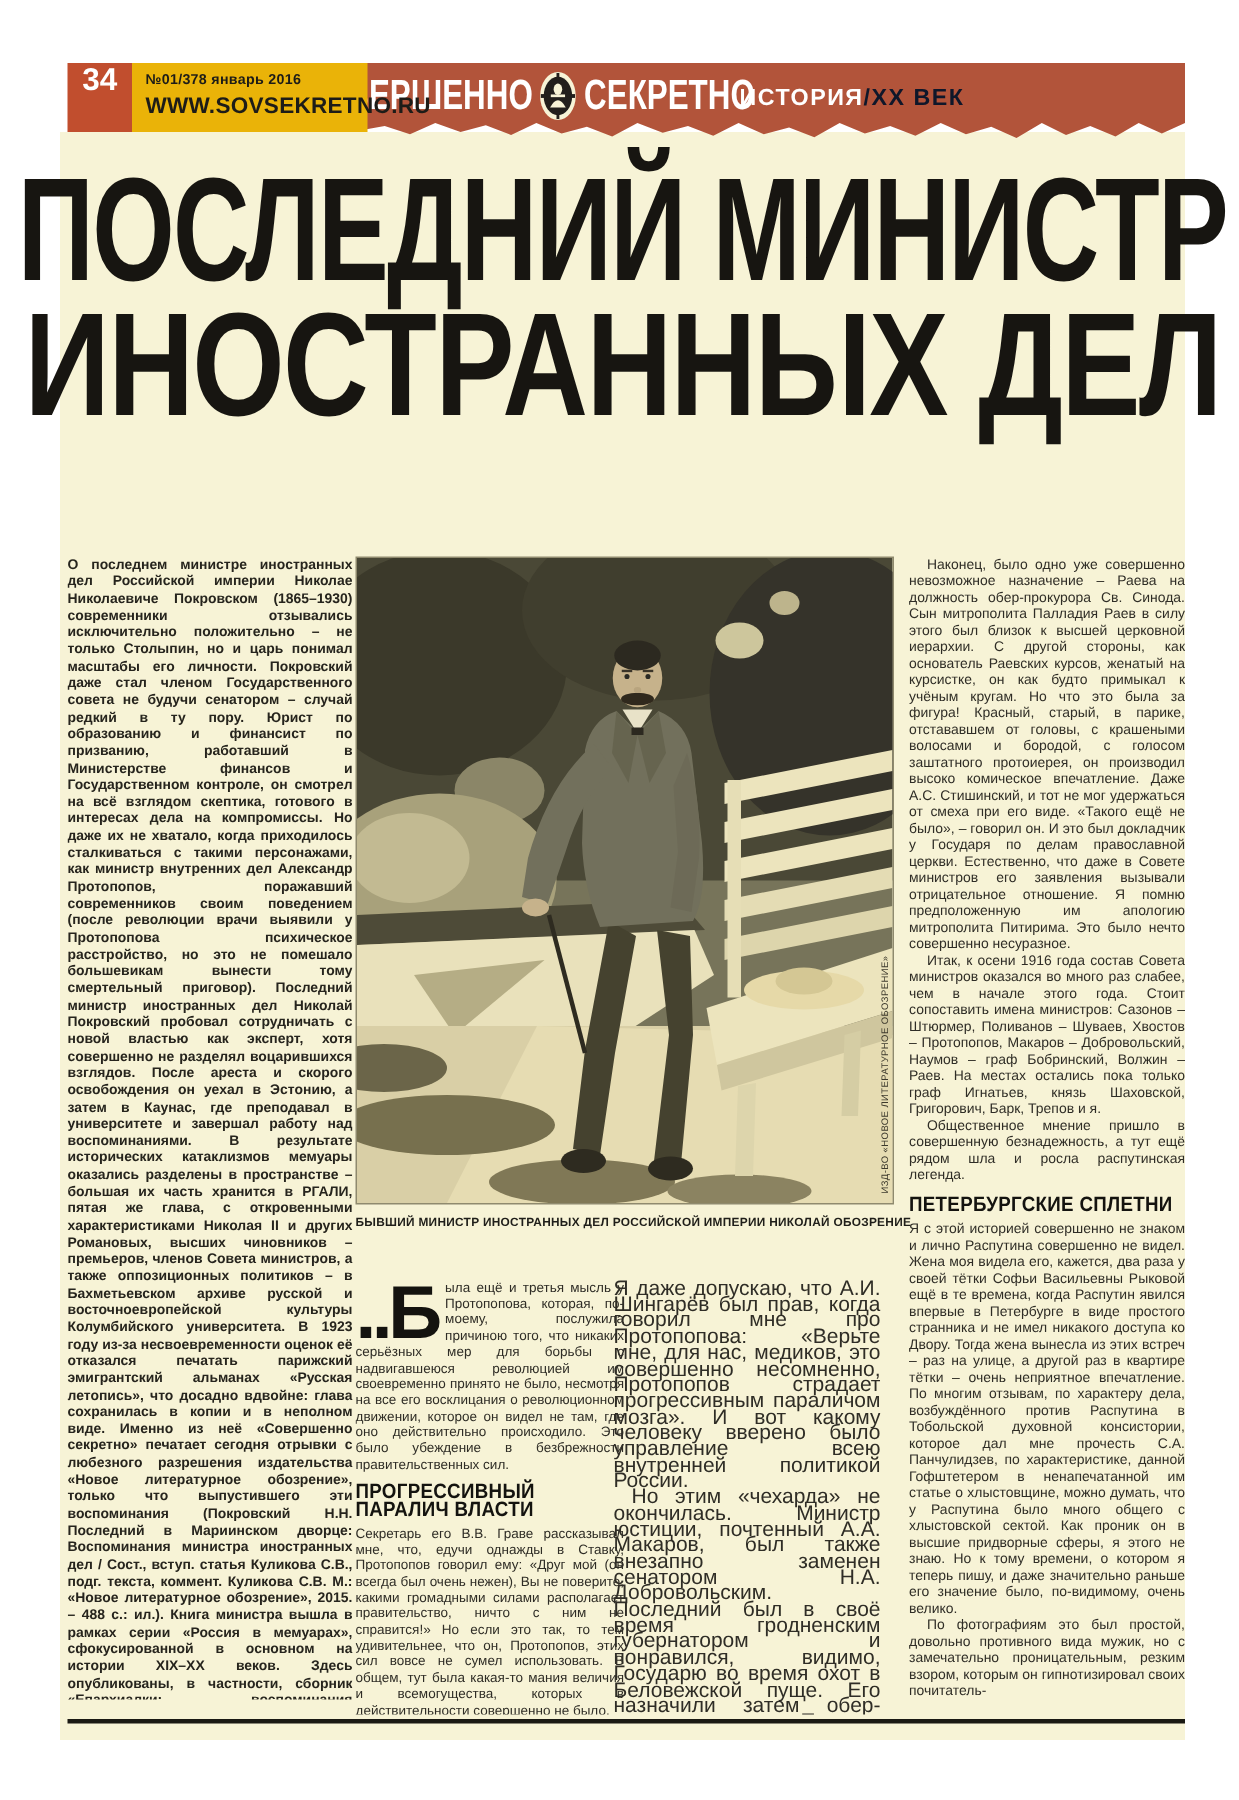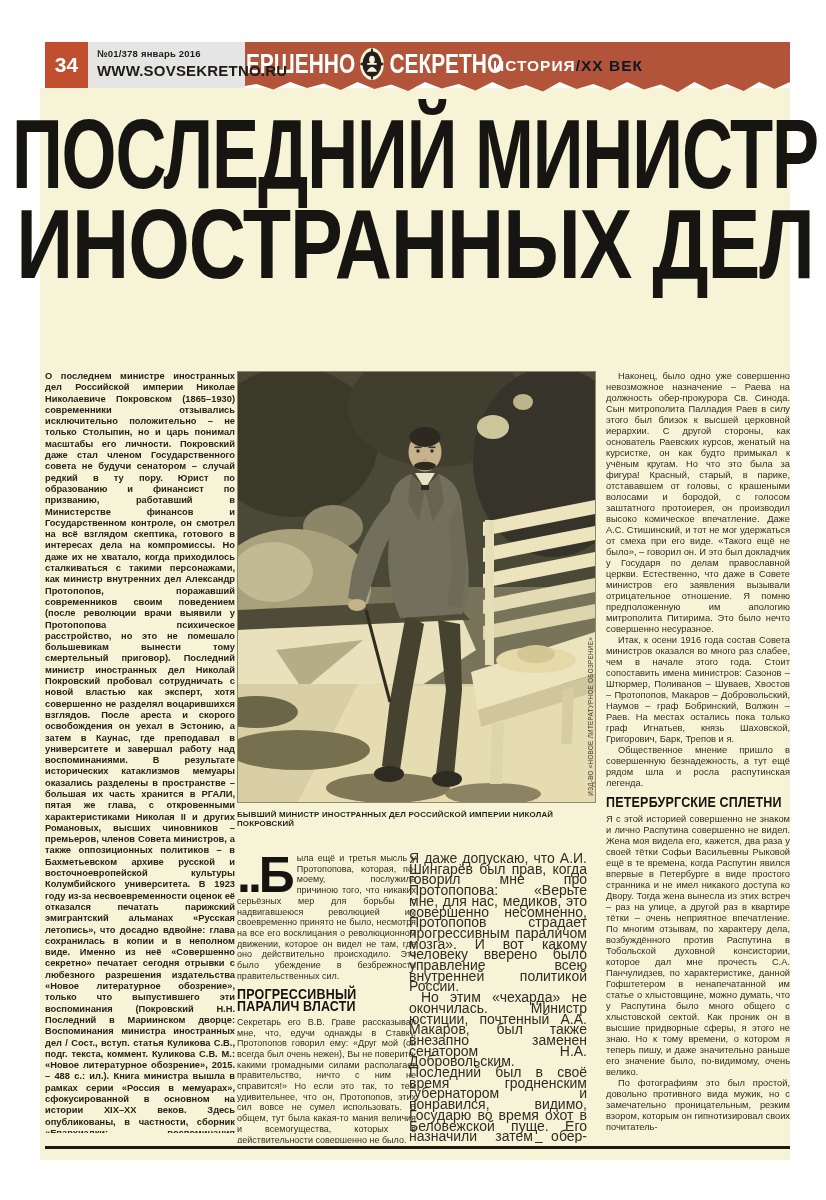--- a/index.html
+++ b/index.html
@@ -3,24 +3,24 @@
 <meta charset="utf-8">
 <style>
   html,body{margin:0;padding:0;background:#ffffff;}
   #sheet{position:relative;width:826px;height:1200px;background:#ffffff;overflow:hidden;
          font-family:"Liberation Sans",sans-serif;}
   .abs{position:absolute;}
   
   #page{left:40px;top:88px;width:750px;height:1072px;background:#f7f3d6;}
   
   #pagenum-box{left:45px;top:42px;width:43px;height:46px;background:#c14e2e;color:#fff;
-    font-size:21px;font-weight:bold;display:flex;align-items:center;justify-content:center;z-index:6;}
+    font-size:21px;font-weight:bold;display:flex;align-items:flex-start;justify-content:center;z-index:6;}
   #masthead-bar{left:88px;top:42px;width:702px;height:50px;background:#b2543a;z-index:4;
     clip-path:polygon(0% 0%,100% 0%,100% 80%,97.8% 94%,95.6% 80%,93.4% 98%,91% 84%,88.7% 96%,86.4% 80%,84% 100%,81.6% 85%,79.2% 95%,76.8% 80%,74.4% 97%,72% 84%,69.6% 94%,67.2% 80%,64.8% 99%,62.4% 86%,60% 95%,57.6% 80%,55.2% 97%,52.8% 84%,50.4% 93%,48% 80%,45.6% 98%,43.2% 85%,40.8% 94%,38.4% 80%,36% 96%,33.6% 83%,31.2% 92%,28.8% 80%,26.4% 95%,24% 84%,21.6% 90%,19.2% 80%,16.8% 92%,14.4% 82%,12% 88%,9.6% 80%,7.2% 86%,4.8% 80%,2.4% 84%,0% 80%);}
-  #info-box{left:88px;top:42px;width:157px;height:46px;background:#e5e5e5;z-index:5;
+  #info-box{left:88px;top:42px;width:157px;height:46px;background:#eab308;z-index:5;
     padding:6px 0 0 9px;box-sizing:border-box;color:#1d1c18;}
   #issue-line{font-size:9.5px;font-weight:bold;letter-spacing:0.2px;}
   #site-line{font-size:15px;font-weight:bold;margin-top:3px;letter-spacing:0.2px;}
   #masthead{left:112px;top:9px;display:flex;align-items:center;gap:5px;color:#fff;
     font-weight:bold;font-size:22px;letter-spacing:0px;transform:scale(0.95,1.28);transform-origin:left center;}
   #section-label{left:405px;top:15px;font-size:15.5px;font-weight:bold;color:#ffffff;letter-spacing:1px;}
   #section-label .suffix{color:#0f172a;font-weight:bold;}
   
   .headline-line{left:0;width:750px;text-align:center;font-weight:bold;color:#171511;
     white-space:nowrap;}
@@ -151,21 +151,21 @@
         <ellipse cx="187" cy="65" rx="15.5" ry="10" fill="#2c2920"></ellipse>
         <circle cx="180" cy="79" r="1.7" fill="#2a2a24"></circle>
         <circle cx="194" cy="79" r="1.7" fill="#2a2a24"></circle>
         <rect x="176.5" y="74.5" width="7" height="1.6" fill="#3a3428"></rect>
         <rect x="190.5" y="74.5" width="7" height="1.6" fill="#3a3428"></rect>
         <ellipse cx="187" cy="94" rx="11" ry="4.2" fill="#30291d"></ellipse>
         <ellipse cx="187" cy="88" rx="2.5" ry="2" fill="#b8a47e"></ellipse>
       </svg>
       <div id="photo-credit">ИЗД-ВО «НОВОЕ ЛИТЕРАТУРНОЕ ОБОЗРЕНИЕ»</div>
     </div>
-    <div id="photo-caption" class="abs">БЫВШИЙ МИНИСТР ИНОСТРАННЫХ ДЕЛ РОССИЙСКОЙ ИМПЕРИИ НИКОЛАЙ ПОКРОВСКИЙ</div>
+    <div id="photo-caption" class="abs">БЫВШИЙ МИНИСТР ИНОСТРАННЫХ ДЕЛ РОССИЙСКОЙ ИМПЕРИИ НИКОЛАЙ ОБОЗРЕНИЕ</div>
 
     <div id="colA" class="abs bodycol">
       <p><span class="dropcap">..Б</span><span>ыла ещё и третья мысль у Протопопова, которая, по-моему, послужила причиною того, что никаких серьёзных мер для борьбы с надвигавшеюся революцией им своевременно принято не было, несмотря на все его восклицания о революционном движении, которое он видел не там, где оно действительно происходило. Это было убеждение в безбрежности правительственных сил.</span></p>
       <div class="subhead">ПРОГРЕССИВНЫЙ ПАРАЛИЧ ВЛАСТИ</div>
       <p>Секретарь его В.В. Граве рассказывал мне, что, едучи однажды в Ставку, Протопопов говорил ему: «Друг мой (он всегда был очень нежен), Вы не поверите, какими громадными силами располагает правительство, ничто с ним не справится!» Но если это так, то тем удивительнее, что он, Протопопов, этих сил вовсе не сумел использовать. В общем, тут была какая-то мания величия и всемогущества, которых в действительности совершенно не было.</p>
     </div>
 
     <div id="colB" class="abs bodycol">
       <p>Я даже допускаю, что А.И. Шингарёв был прав, когда говорил мне про Протопопова: «Верьте мне, для нас, медиков, это совершенно несомненно, Протопопов страдает прогрессивным параличом мозга». И вот какому человеку вверено было управление всею внутренней политикой России.</p>
       <p class="p-indent">Но этим «чехарда» не окончилась. Министр юстиции, почтенный А.А. Макаров, был также внезапно заменен сенатором Н.А. Добровольским. Последний был в своё время гродненским губернатором и понравился, видимо, Государю во время охот в Беловежской пуще. Его назначили затем обер-прокурором Первого департамента Сената, где он проявил очень ленивую деятельность. Но вместе с тем ходили слухи, что в другой области – мздоимства – он оказался далеко не ленив. Назначенный после того сенатором, он вошёл в доверие к великому князю Михаилу Александровичу и сделался его правой рукой в деле образования ещё одного комитета, Георгиевского, для попечения о георгиевских кавалерах, которому старался придать значение высшего, чуть не законодательного учреждения. Назначе-</p>

